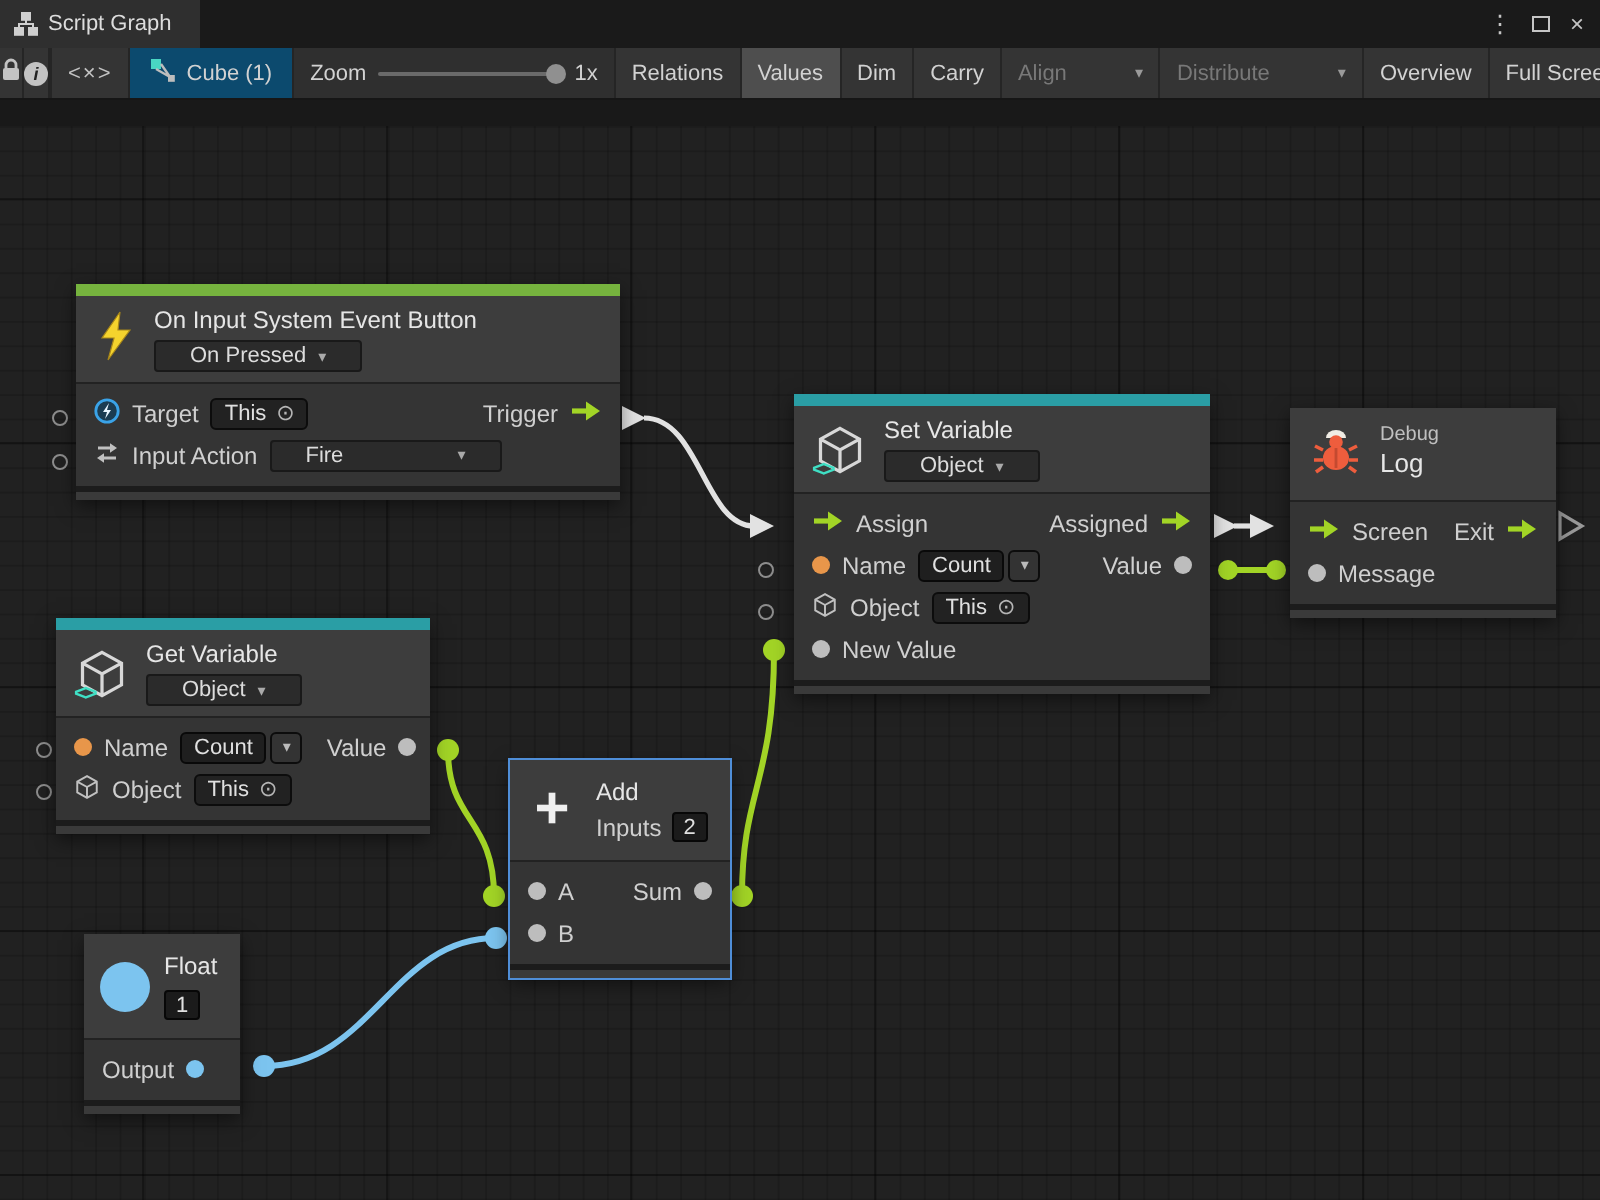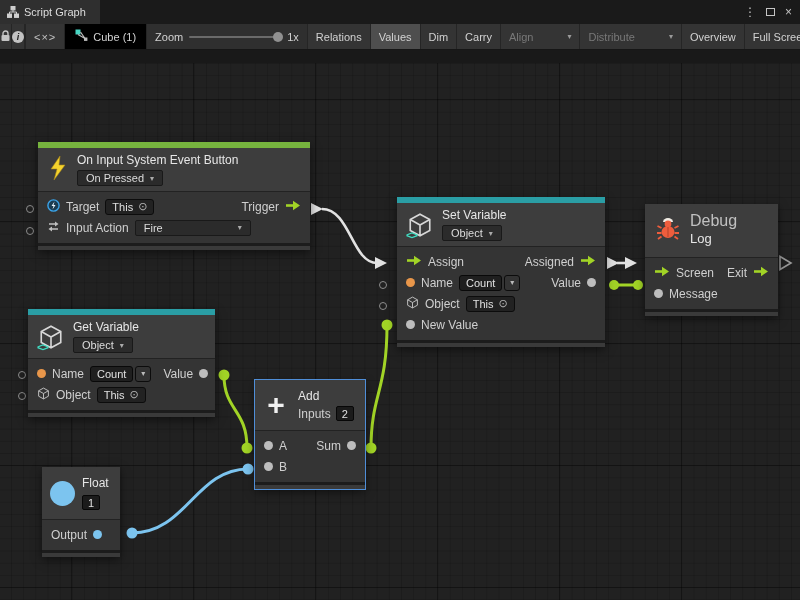--- a/index.html
+++ b/index.html
@@ -22,21 +22,21 @@
   .tbtn { display:flex; align-items:center; justify-content:center; padding:0 8px;
     background:#343434; border-right:1px solid #252525; white-space:nowrap; }
   .tbtn.icononly { width:24px; padding:0; }
   .tbtn.active { background:#4e4e4e; }
   .tbtn.disabled { color:#787878;gap:30px; }
   .caret-sm { font-size:8px; margin-left:4px; color:#9a9a9a; }
   .tb-gap { width:4px; background:#2f2f2f; border-right:1px solid #252525; }
   .infocirc { width:12px; height:12px; border-radius:50%; background:#c3c3c3; color:#222;
     font-size:9px; font-weight:bold; display:flex; align-items:center; justify-content:center; font-style:italic;}
   .codeglyph { color:#c3c3c3; letter-spacing:1px; }
-  .context { gap:5px; padding:4px 10px; background:#000000; }
+  .context { gap:5px; padding:4px 10px; background:#0c4a6e; }
   .zoomwrap { display:flex; align-items:center; gap:6px; padding:0 8px; background:#2f2f2f; border-right:1px solid #252525; }
   .slider { position:relative; width:92px; height:2px; background:#6a6a6a; border-radius:1px; }
   .knob { position:absolute; right:-2px; top:-4px; width:10px; height:10px; border-radius:50%; background:#909090; }
 
   
   .canvas { position:relative; flex:1; background-color:#212121;
     background-image:
       linear-gradient(rgba(0,0,0,.33) 1px, transparent 1px),
       linear-gradient(90deg, rgba(0,0,0,.33) 1px, transparent 1px),
       linear-gradient(rgba(0,0,0,.14) 1px, transparent 1px),
@@ -54,28 +54,28 @@
   .dot.blue { fill:var(--value-blue); }
 
   
   .node { position:absolute; box-shadow:0 3px 9px rgba(0,0,0,.5); font-size:12px; color:#cfcfcf; }
   .node.selected { outline:1.5px solid var(--selection-blue); }
   .accent { height:6px; }
   .accent.green { background:var(--accent-green); }
   .accent.teal { background:var(--accent-teal); }
   .nhead { background:#3d3d3d; display:flex; align-items:center; gap:9px; padding:5px 10px; }
   .ntitle { color:#e6e6e6; margin-bottom:3px; white-space:nowrap; }
-  .nsub { font-size:16px; color:#c0c0c0; margin-bottom:1px; }
+  .nsub { font-size:10px; color:#c0c0c0; margin-bottom:1px; }
   .nbody { background:#343434; border-top:1px solid #222; padding:4px 0 5px; }
   .nrow { height:21px; display:flex; align-items:center; gap:6px; padding:0 9px; white-space:nowrap; }
   .nrow .grow { flex:1; }
   .nfoot { height:7px; background:#3a3a3a; border-top:3px solid #1c1c1c; }
 
   .dd { display:inline-flex; align-items:center; gap:6px; background:#2b2b2b; border:1px solid #191919;
-    border-radius:2px; padding:1px 8px; font-size:11px; color:#dcdcdc; }
+    border-radius:2px; padding:1px 17px; font-size:11px; color:#dcdcdc; }
   .dd .caret { font-size:8px; color:#aaa; }
   .dd.wide { width:116px; justify-content:space-between; }
   .objfield { display:inline-flex; align-items:center; gap:5px; background:#222; border:1px solid #0c0c0c;
     border-radius:3px; padding:0 6px; font-size:11px; color:#e0e0e0; height:16px; }
   .objfield .picker { color:#b5b5b5; font-size:11px; }
   .combo { display:inline-flex; align-items:center; gap:2px; }
   .combo .val { background:#1f1f1f; border:1px solid #090909; border-radius:3px; padding:0 6px;
     height:16px; display:flex; align-items:center; font-size:11px; color:#e0e0e0; }
   .combo .car { background:#333; border:1px solid #0c0c0c; border-radius:3px; height:16px; width:16px;
     display:flex; align-items:center; justify-content:center; font-size:8px; color:#bbb; }

